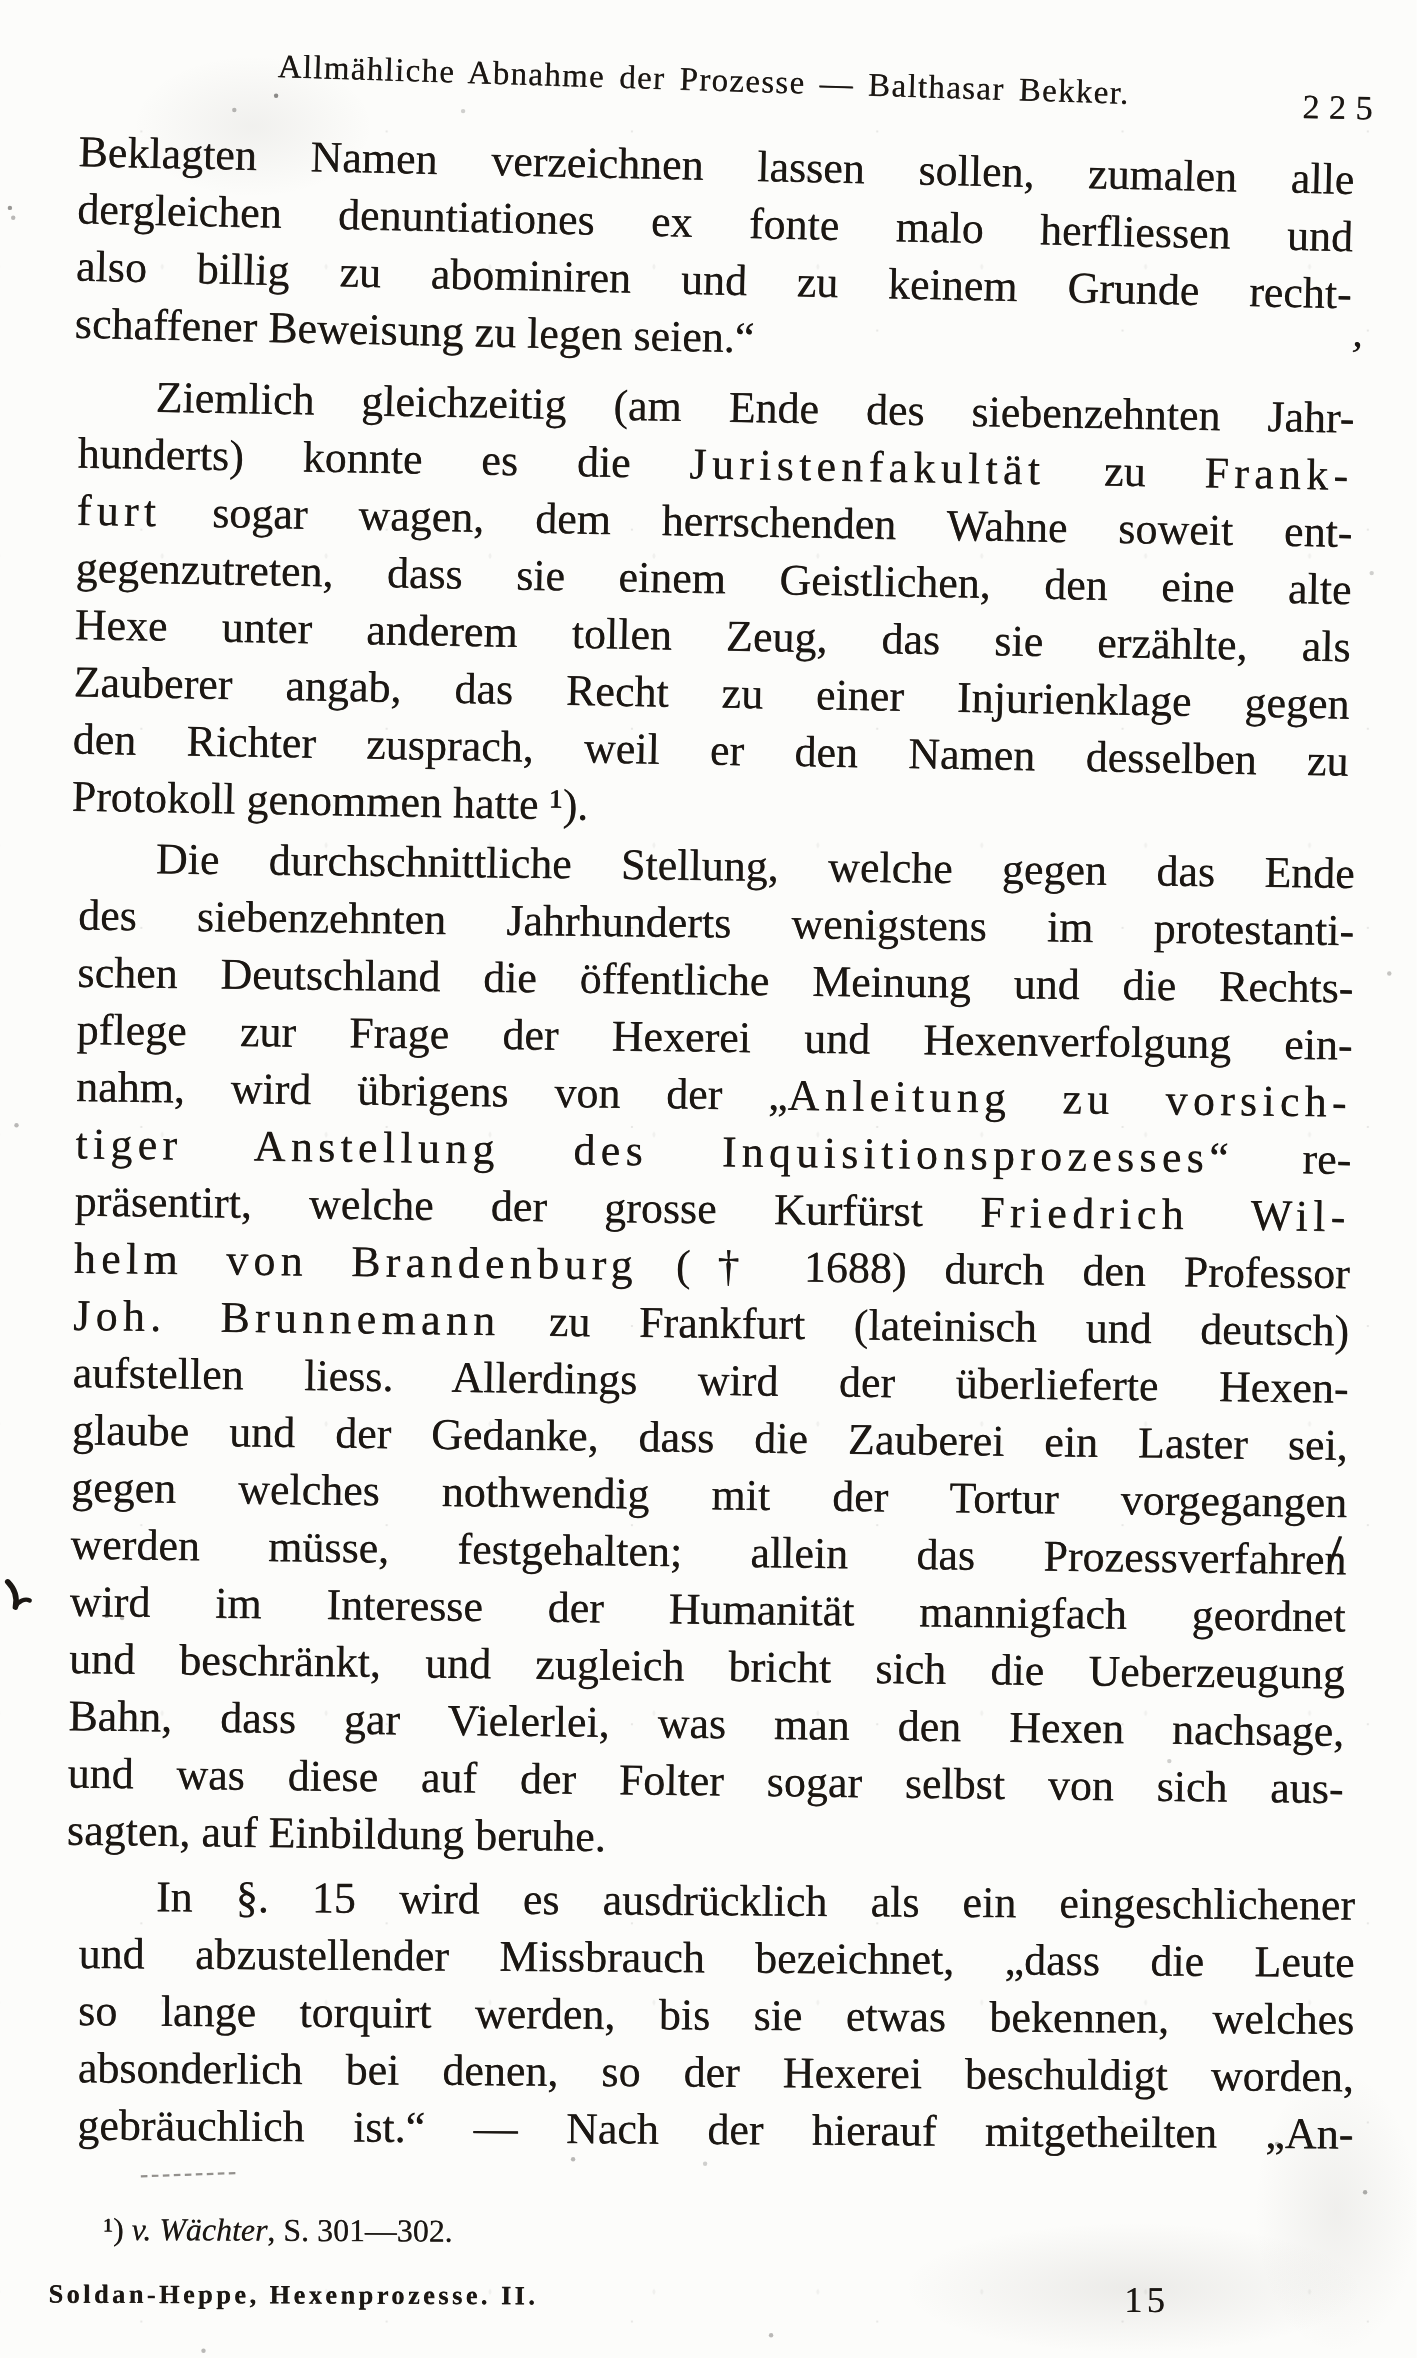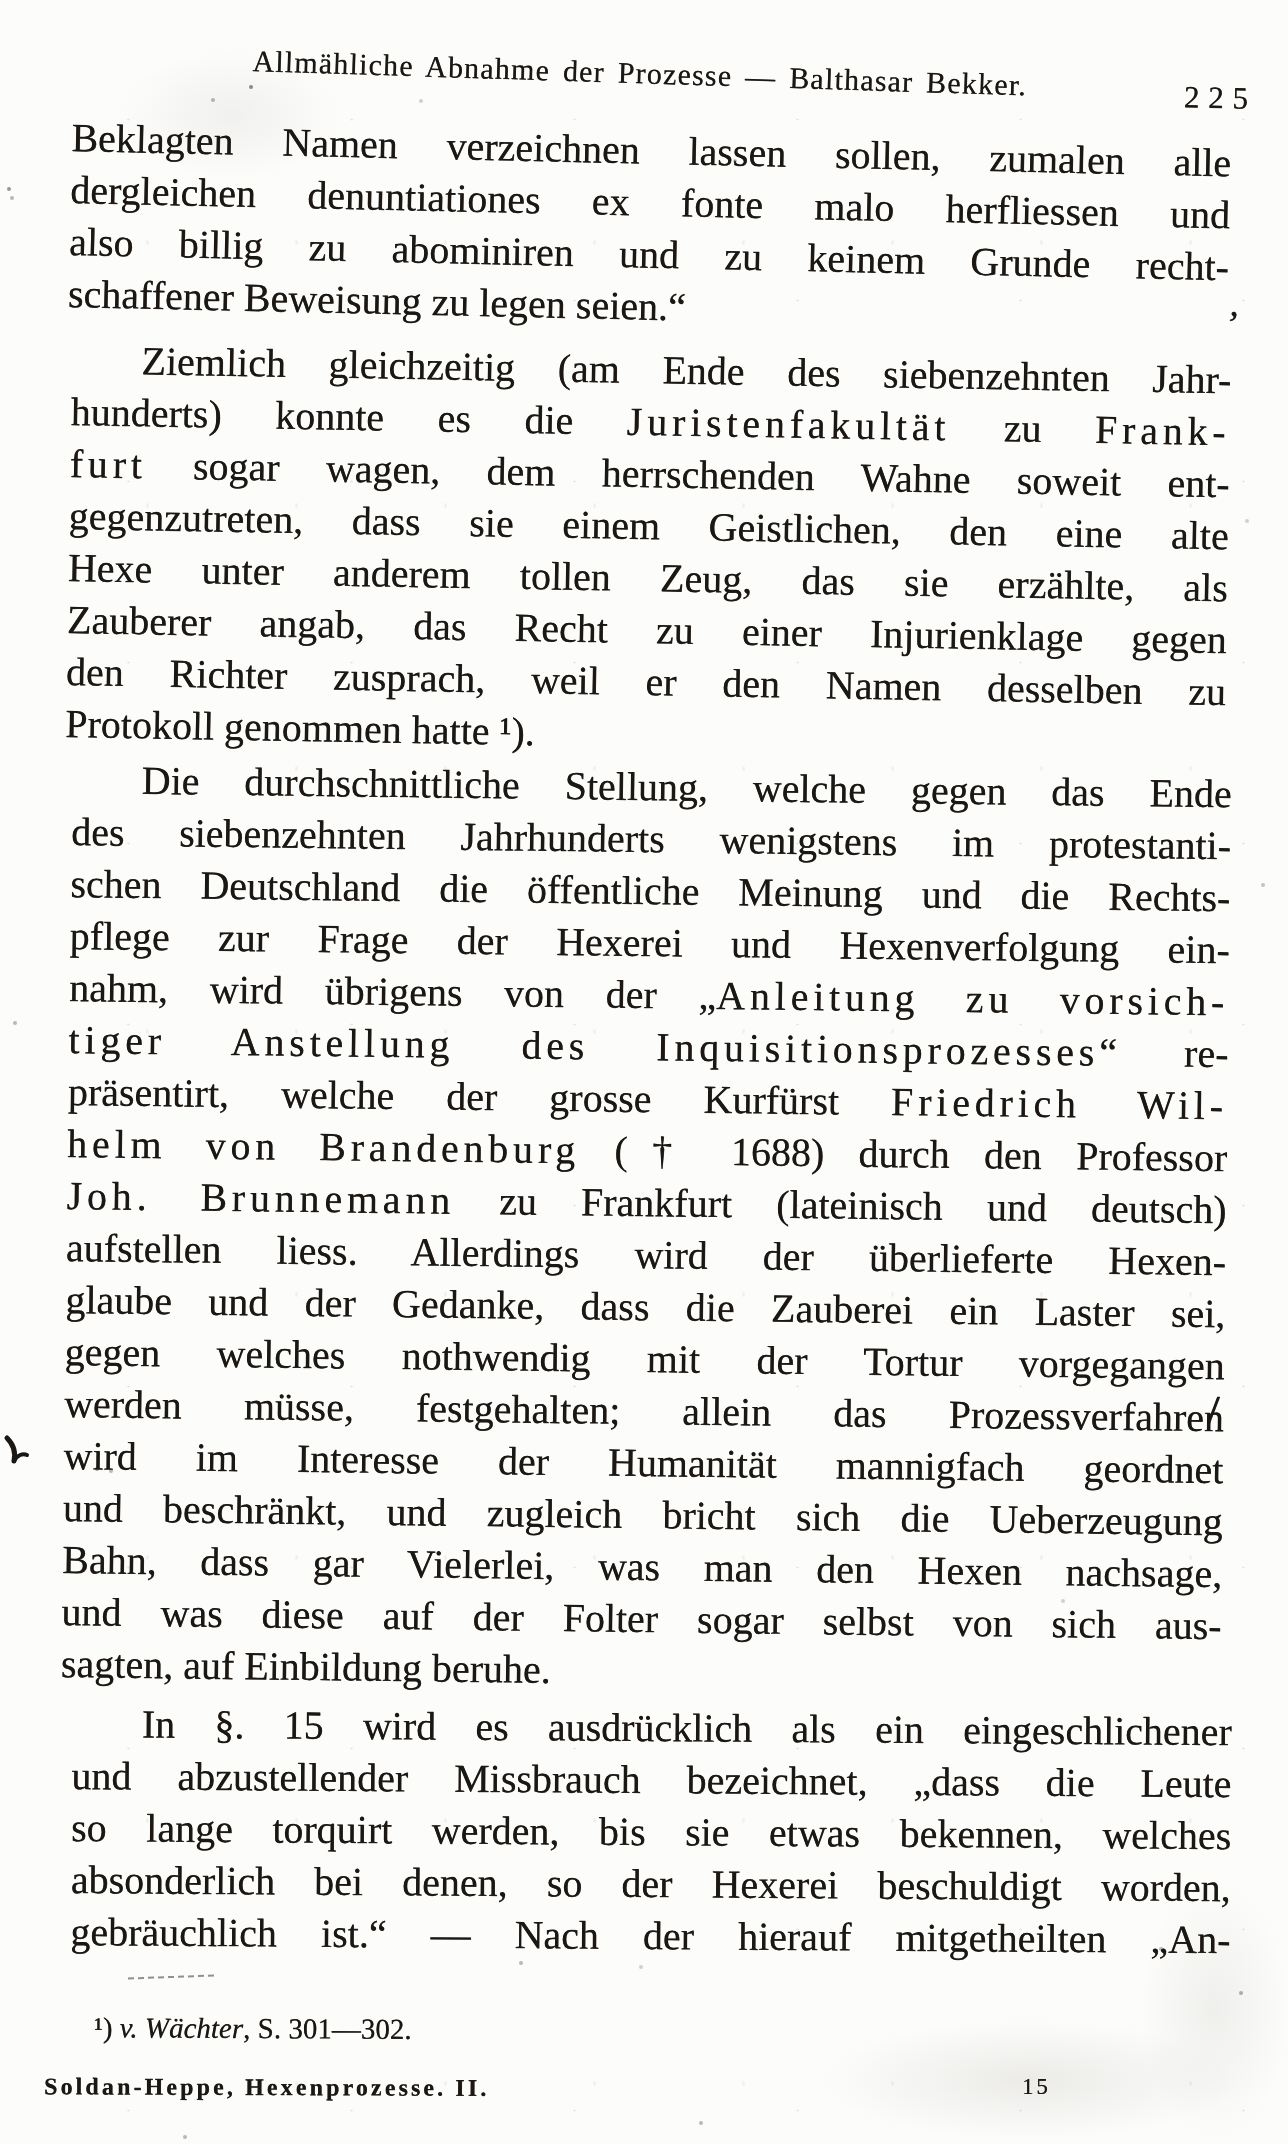--- a/index.html
+++ b/index.html
@@ -56,21 +56,21 @@
     position:absolute;left:94px;top:2012px;
     font-size:29px;transform:rotate(0.3deg);white-space:nowrap;
   }
   .footer-work{
     position:absolute;left:44px;top:2074px;
     font-size:24px;font-weight:bold;letter-spacing:.13em;white-space:nowrap;
     transform:rotate(0.2deg);
   }
   .footer-signature{
     position:absolute;left:1022px;top:2074px;
-    font-size:23px;letter-spacing:.12em;
+    font-size:33px;letter-spacing:.12em;
   }
 
   .margin-quote-mark{
     position:absolute;left:1226px;top:302px;font-size:38px;
     transform:rotate(8deg);
   }
   .margin-slash-mark{
     position:absolute;left:1208px;top:1386px;font-size:40px;font-weight:bold;
     transform:rotate(2deg);
   }

